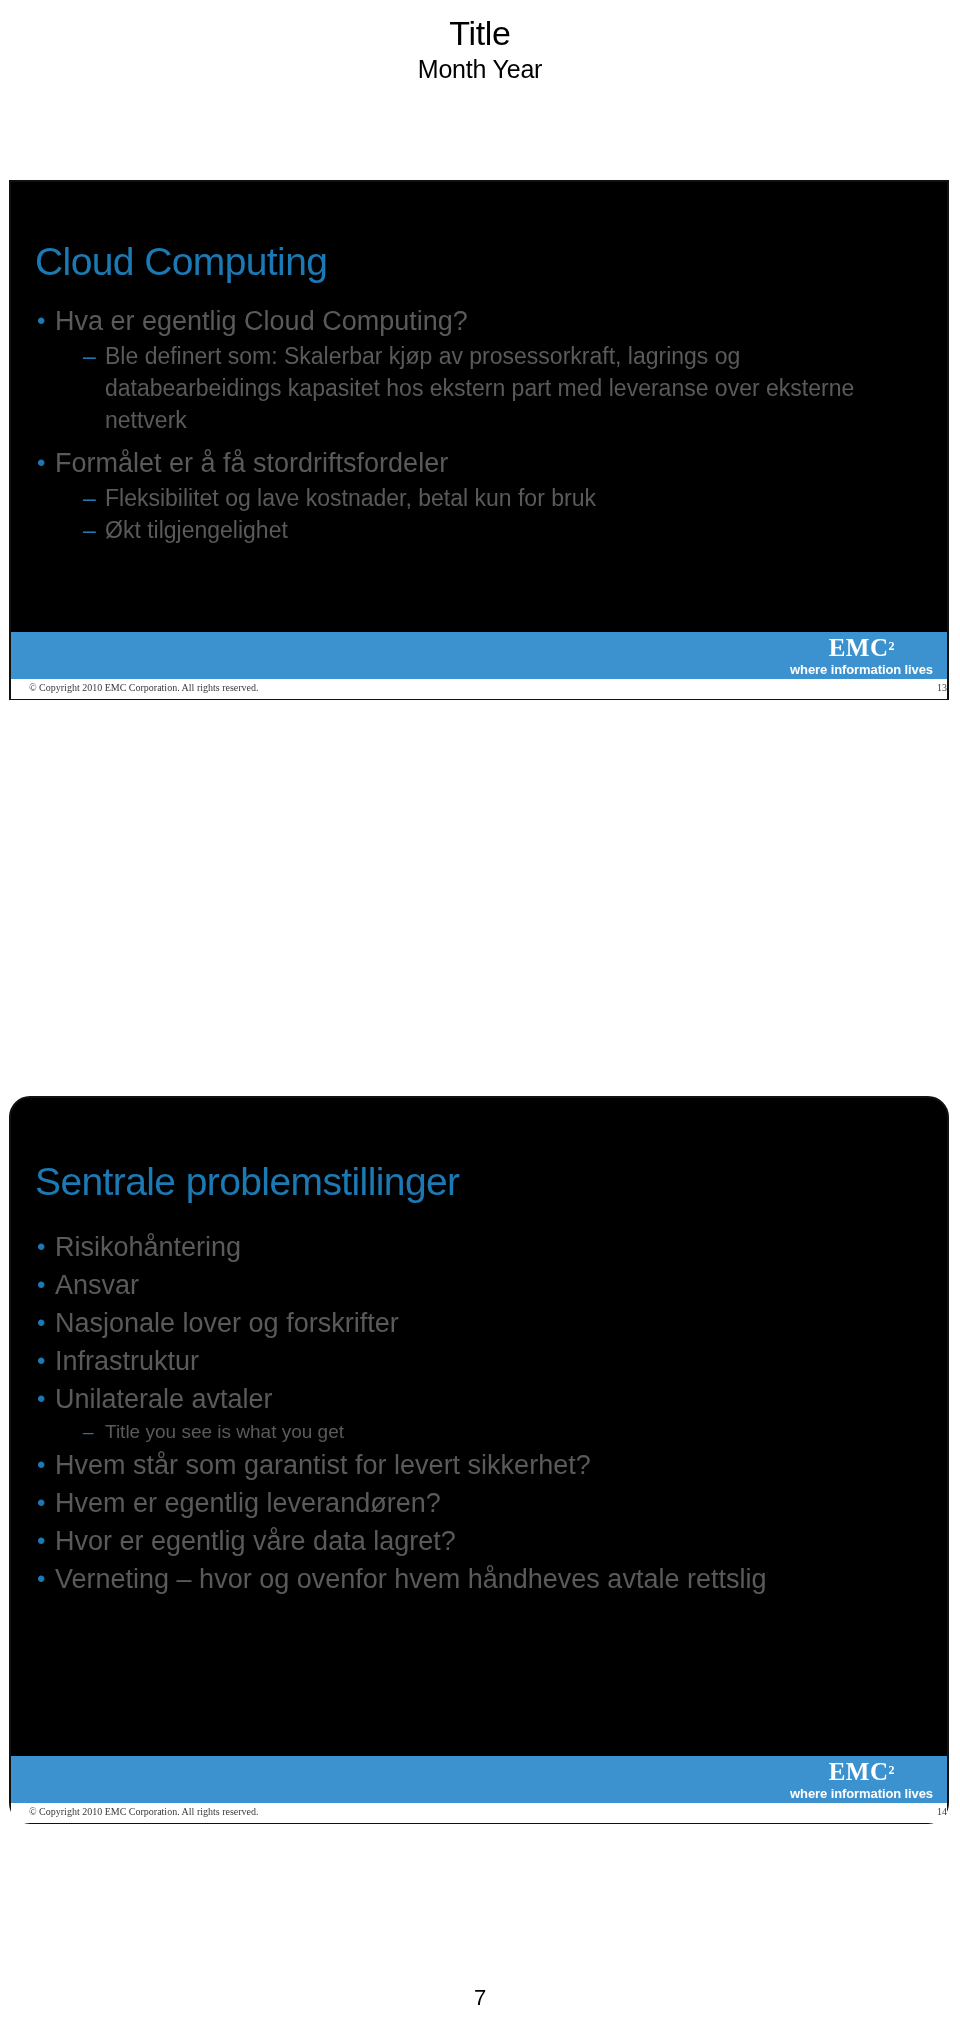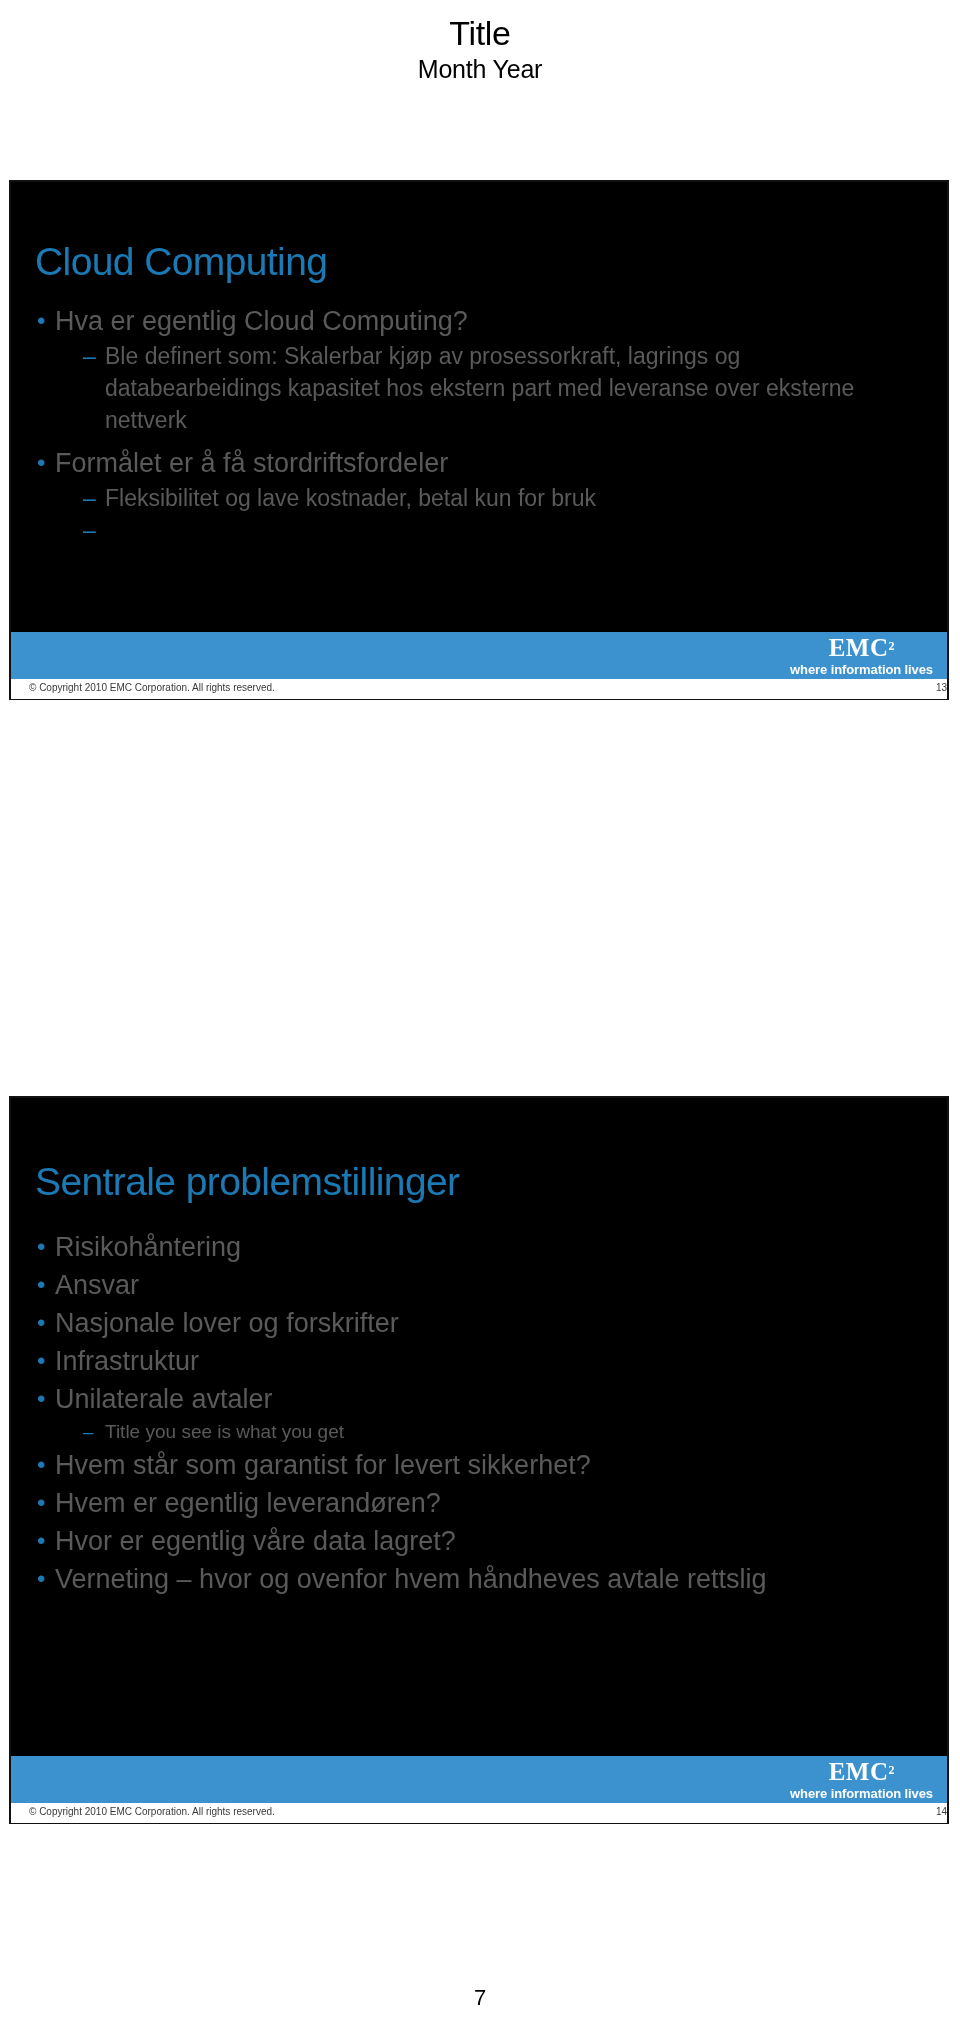--- a/index.html
+++ b/index.html
@@ -44,21 +44,21 @@
   
   .slide {
     position: absolute;
     left: 9px;
     width: 940px;
     background: #000000;
     border: 2px solid #111111;
     box-sizing: border-box;
   }
   #slide-1 { top: 180px;  height: 520px; }
-  #slide-2 { top: 1096px; height: 728px; }
+  #slide-2 { top: 1096px; height: 728px; border-radius: 21px; }
 
   .slide-body {
     position: relative;
     height: calc(100% - 66px);
     padding: 0;
     box-sizing: border-box;
   }
 
   .slide-title {
     color: #1b79b4;
@@ -168,20 +168,21 @@
     font-weight: 700;
     letter-spacing: -0.1px;
     margin-top: 3px;
     white-space: nowrap;
   }
   .footer-strip {
     position: relative;
     height: 20px;
     background: #ffffff;
     border-top: 1px solid #3c92cf;
+    font-family: Liberation Serif, serif;
   }
   .copyright {
     position: absolute;
     left: 18px;
     top: 3px;
     font-size: 10px;
     color: #3a3a3a;
     white-space: nowrap;
   }
   .slide-num {
@@ -228,20 +229,21 @@
       <div class="bullet lvl1">
         <span class="mark">•</span>
         <span class="txt">Formålet er å få stordriftsfordeler</span>
       </div>
       <div class="bullet lvl2">
         <span class="mark">–</span>
         <span class="txt">Fleksibilitet og lave kostnader, betal kun for bruk</span>
       </div>
       <div class="bullet lvl2">
         <span class="mark">–</span>
+        <span class="txt">Økt tilgjengelighet</span>
       </div>
     </div>
   </div>
 
   <div class="slide-footer">
     <div class="footer-band">
       <div class="emc-logo">
         <div>
           <span class="emc-word">EMC</span><span class="emc-sup">2</span>
         </div>

